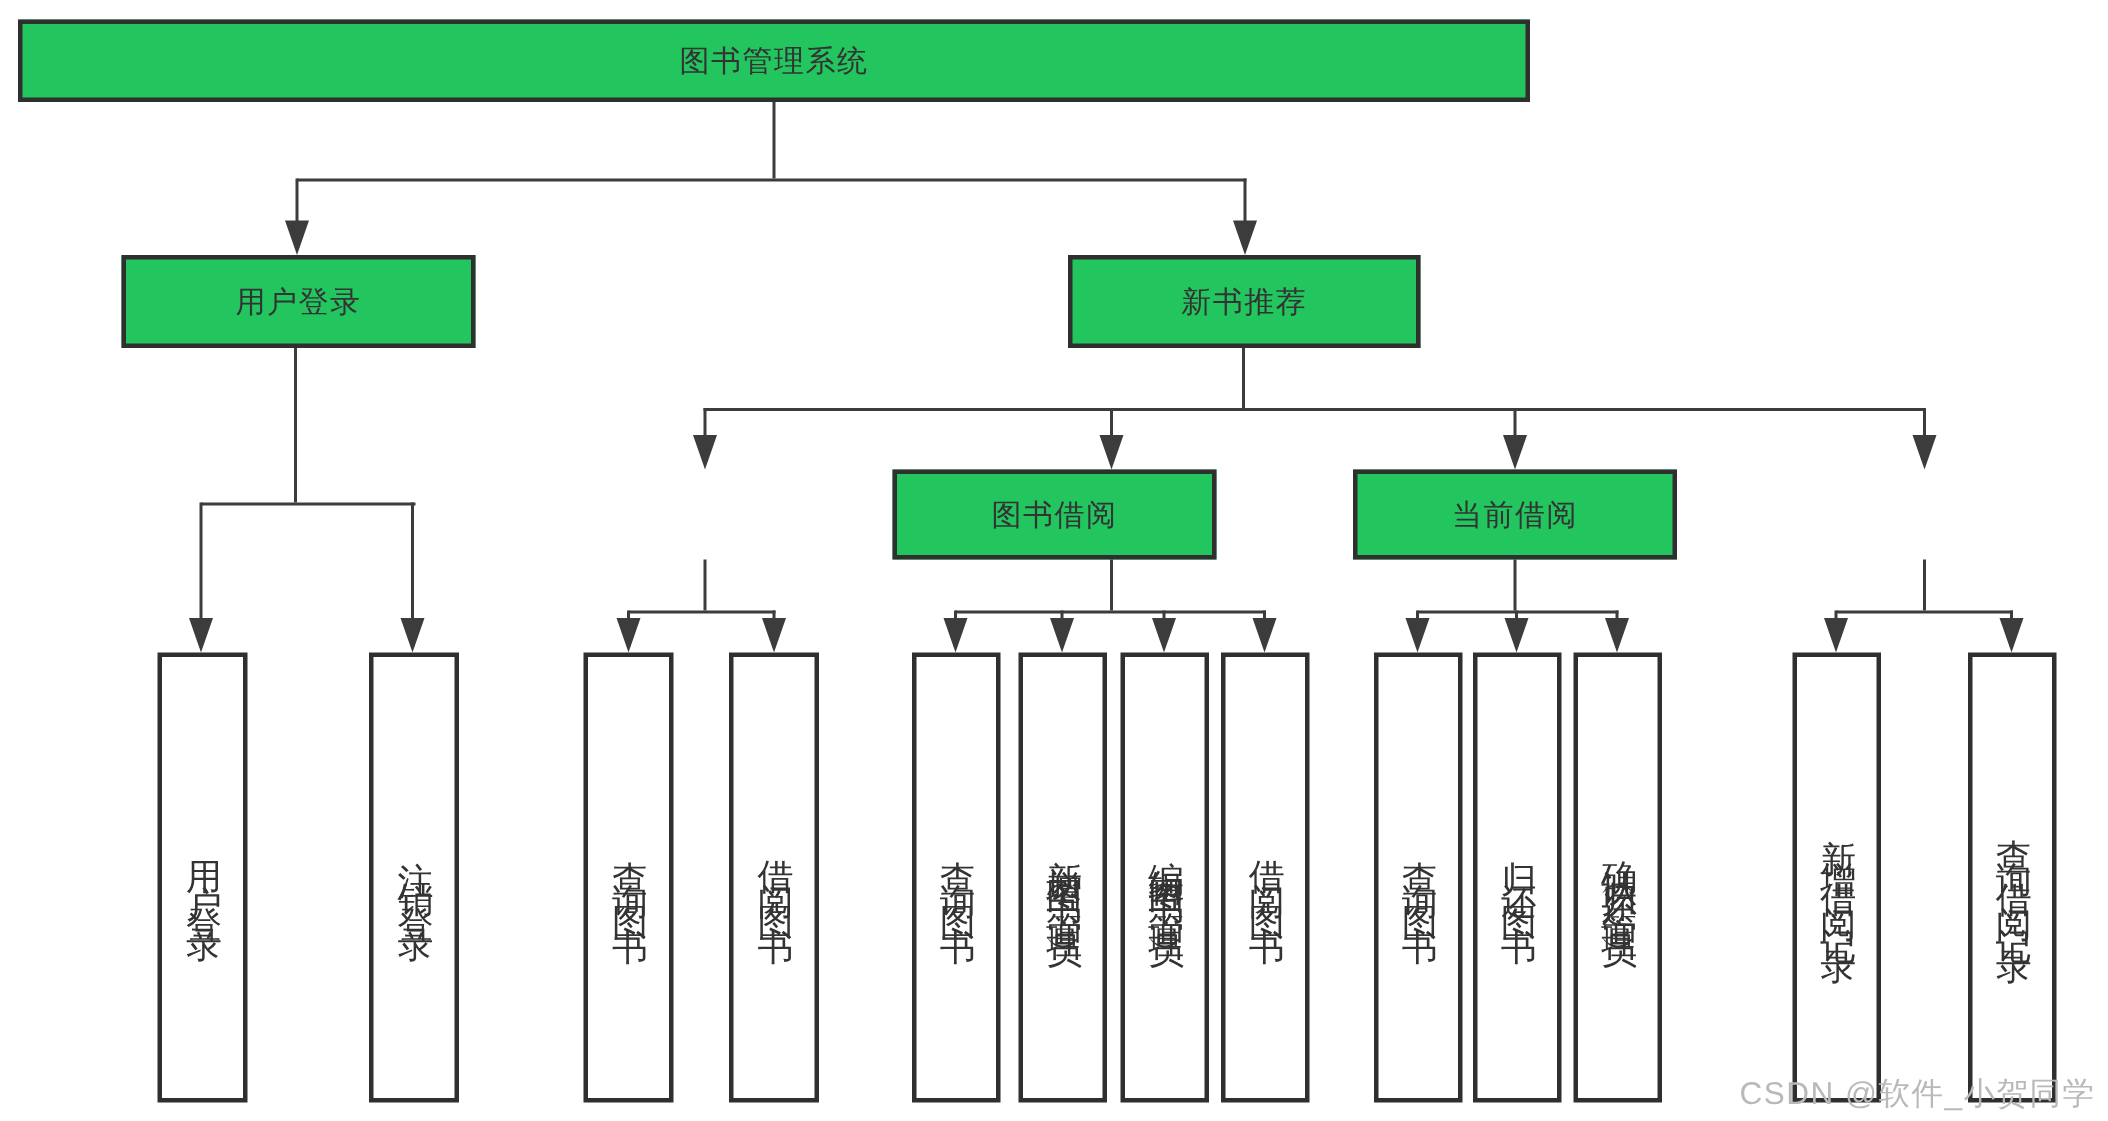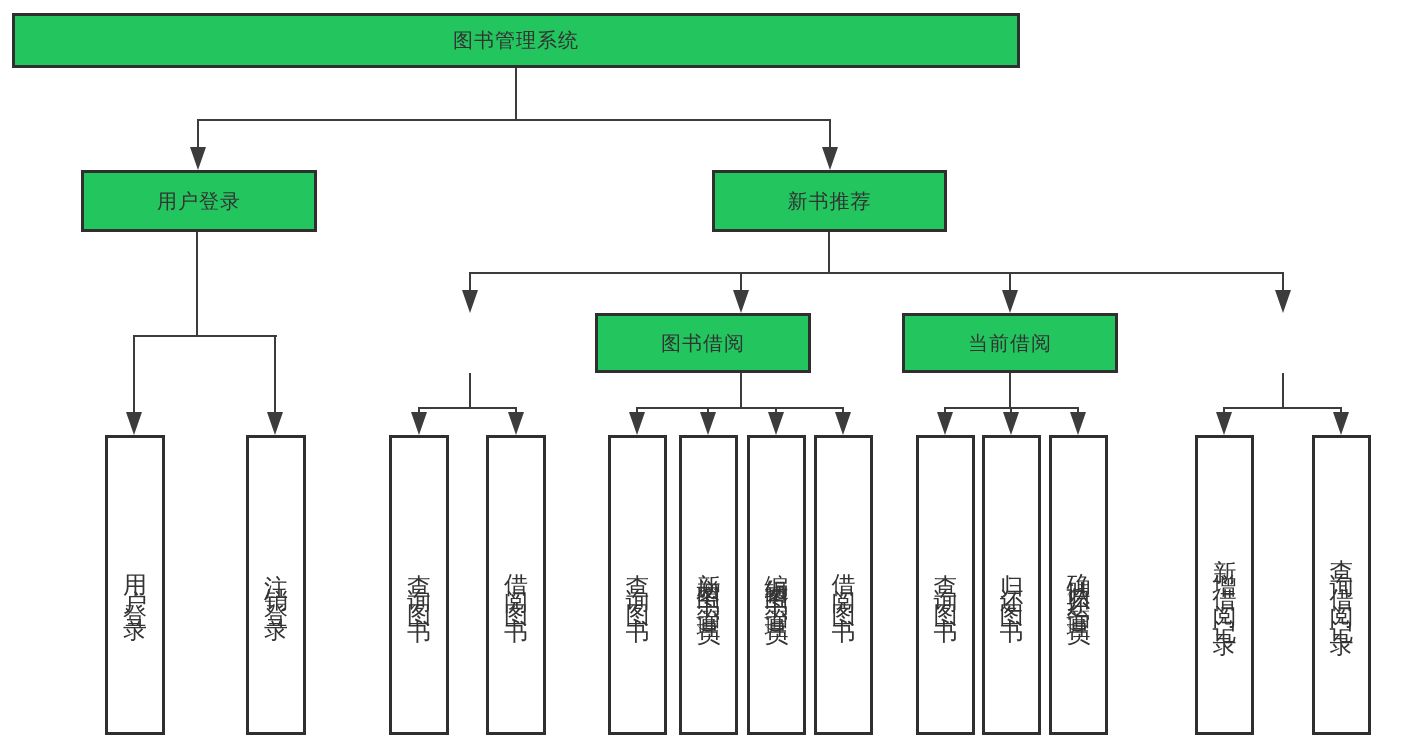--- a/index.html
+++ b/index.html
@@ -181,14 +181,15 @@
     <span class="vtext">确认归还（管理员）</span>
   </div>
 
   <div class="leaf" style="left:1195px; top:435px; width:59px; height:300px;">
     <span class="vtext">新增借阅记录</span>
   </div>
   <div class="leaf" style="left:1312px; top:435px; width:59px; height:300px;">
     <span class="vtext">查询借阅记录</span>
   </div>
 
+  <div class="watermark">CSDN @软件_小贺同学</div>
 
 </div>
 
 </body></html>

